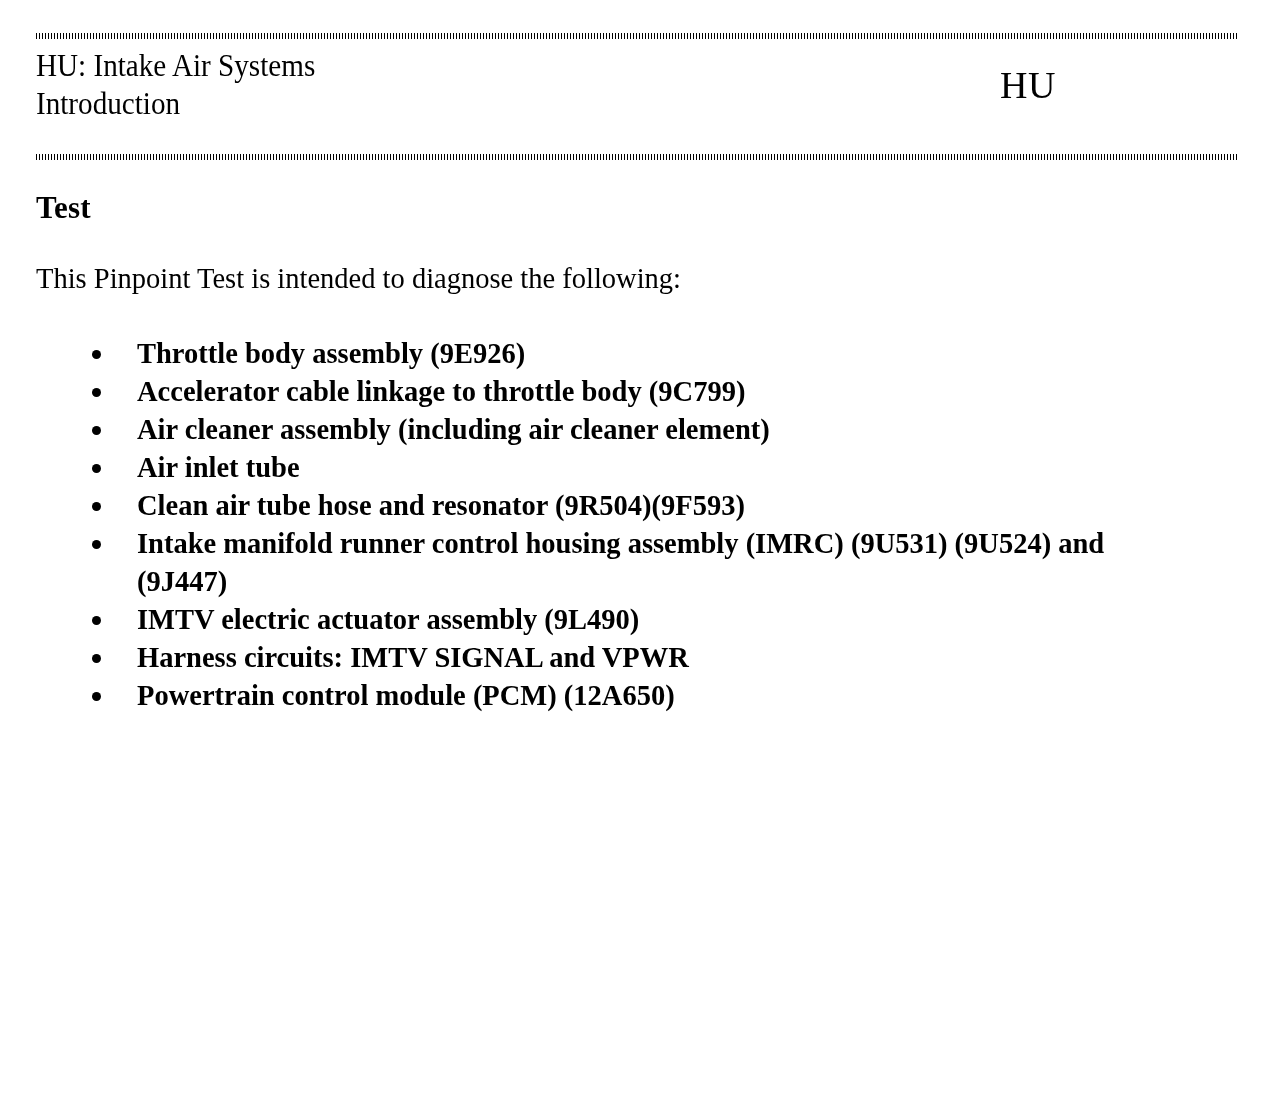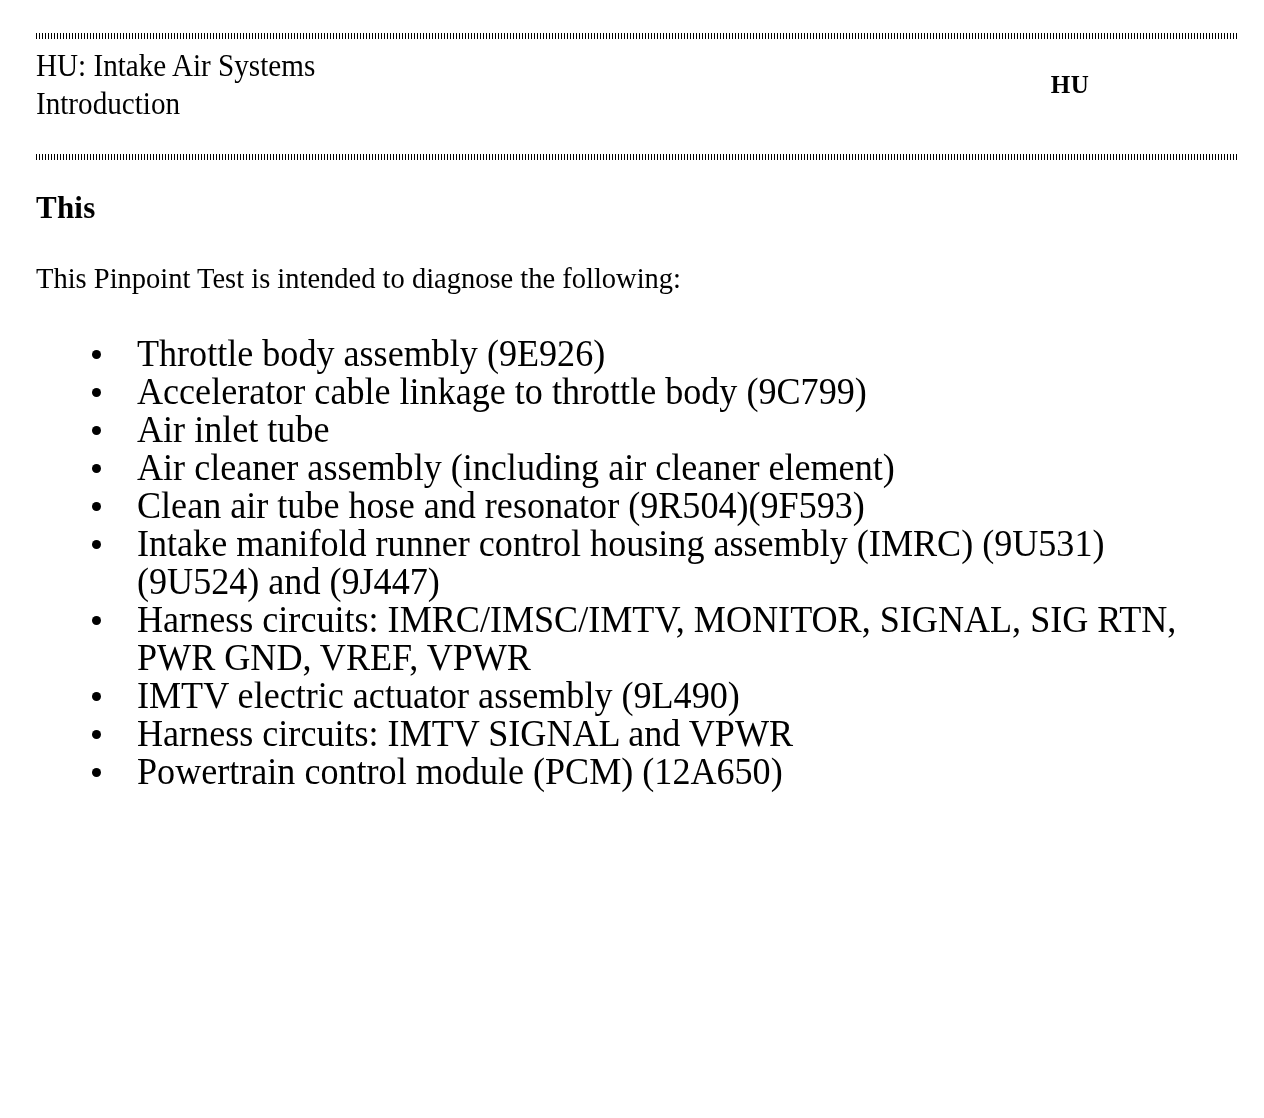--- a/index.html
+++ b/index.html
@@ -57,24 +57,24 @@
     transform-origin: left top;
     white-space: nowrap;
   }
   .header-title-line { display: block; }
 
   .header-code {
     position: absolute;
     left: 964px;
     top: 18px;
     width: 140px;
-    text-align: center;
-    font-size: 25px;
+    text-align: left;
+    font-size: 38px;
     line-height: 40px;
-    font-weight: bold;
+    font-weight: normal;
     letter-spacing: 0.5px;
   }
 
   
   .content {
     position: absolute;
     left: 36px;
     top: 190px;
     width: 1200px;
   }
@@ -93,22 +93,23 @@
     margin: 0 0 38px 0;
     transform: scaleX(0.95);
     transform-origin: left top;
     white-space: nowrap;
   }
 
   .bullet-list {
     list-style: none;
     margin: 0;
     padding: 0;
-    font-size: 38px;
+    font-size: 30px;
     line-height: 38px;
+    font-weight: bold;
   }
   .bullet-list li {
     position: relative;
     padding-left: 101px;
     margin: 0;
   }
   .bullet-list li .bullet-dot {
     position: absolute;
     left: 56px;
     top: 16px;
@@ -135,52 +136,48 @@
       <span class="header-title-line">HU: Intake Air Systems</span>
       <span class="header-title-line">Introduction</span>
     </div>
     <div class="header-code">HU</div>
   </div>
 
   <div class="rule rule-bottom"></div>
 
   <div class="content">
 
-    <div class="note-heading">This</div>
+    <div class="note-heading">Test</div>
 
     <div class="intro-line">This Pinpoint Test is intended to diagnose the following:</div>
 
     <ul class="bullet-list" id="bullet-list">
     <li>
           <span class="bullet-dot"></span>
           <span class="bullet-text">Throttle body assembly (9E926)</span>
         </li>
         <li>
           <span class="bullet-dot"></span>
           <span class="bullet-text">Accelerator cable linkage to throttle body (9C799)</span>
         </li>
         <li>
           <span class="bullet-dot"></span>
-          <span class="bullet-text">Air inlet tube</span>
+          <span class="bullet-text">Air cleaner assembly (including air cleaner element)</span>
         </li>
         <li>
           <span class="bullet-dot"></span>
-          <span class="bullet-text">Air cleaner assembly (including air cleaner element)</span>
+          <span class="bullet-text">Air inlet tube</span>
         </li>
         <li>
           <span class="bullet-dot"></span>
           <span class="bullet-text">Clean air tube hose and resonator (9R504)(9F593)</span>
         </li>
         <li>
           <span class="bullet-dot"></span>
           <span class="bullet-text">Intake manifold runner control housing assembly (IMRC) (9U531) (9U524) and (9J447)</span>
-        </li>
-        <li>
-          <span class="bullet-dot"></span>
-          <span class="bullet-text">Harness circuits: IMRC/IMSC/IMTV, MONITOR, SIGNAL, SIG RTN, PWR GND, VREF, VPWR</span>
         </li>
         <li>
           <span class="bullet-dot"></span>
           <span class="bullet-text">IMTV electric actuator assembly (9L490)</span>
         </li>
         <li>
           <span class="bullet-dot"></span>
           <span class="bullet-text">Harness circuits: IMTV SIGNAL and VPWR</span>
         </li>
         <li>

